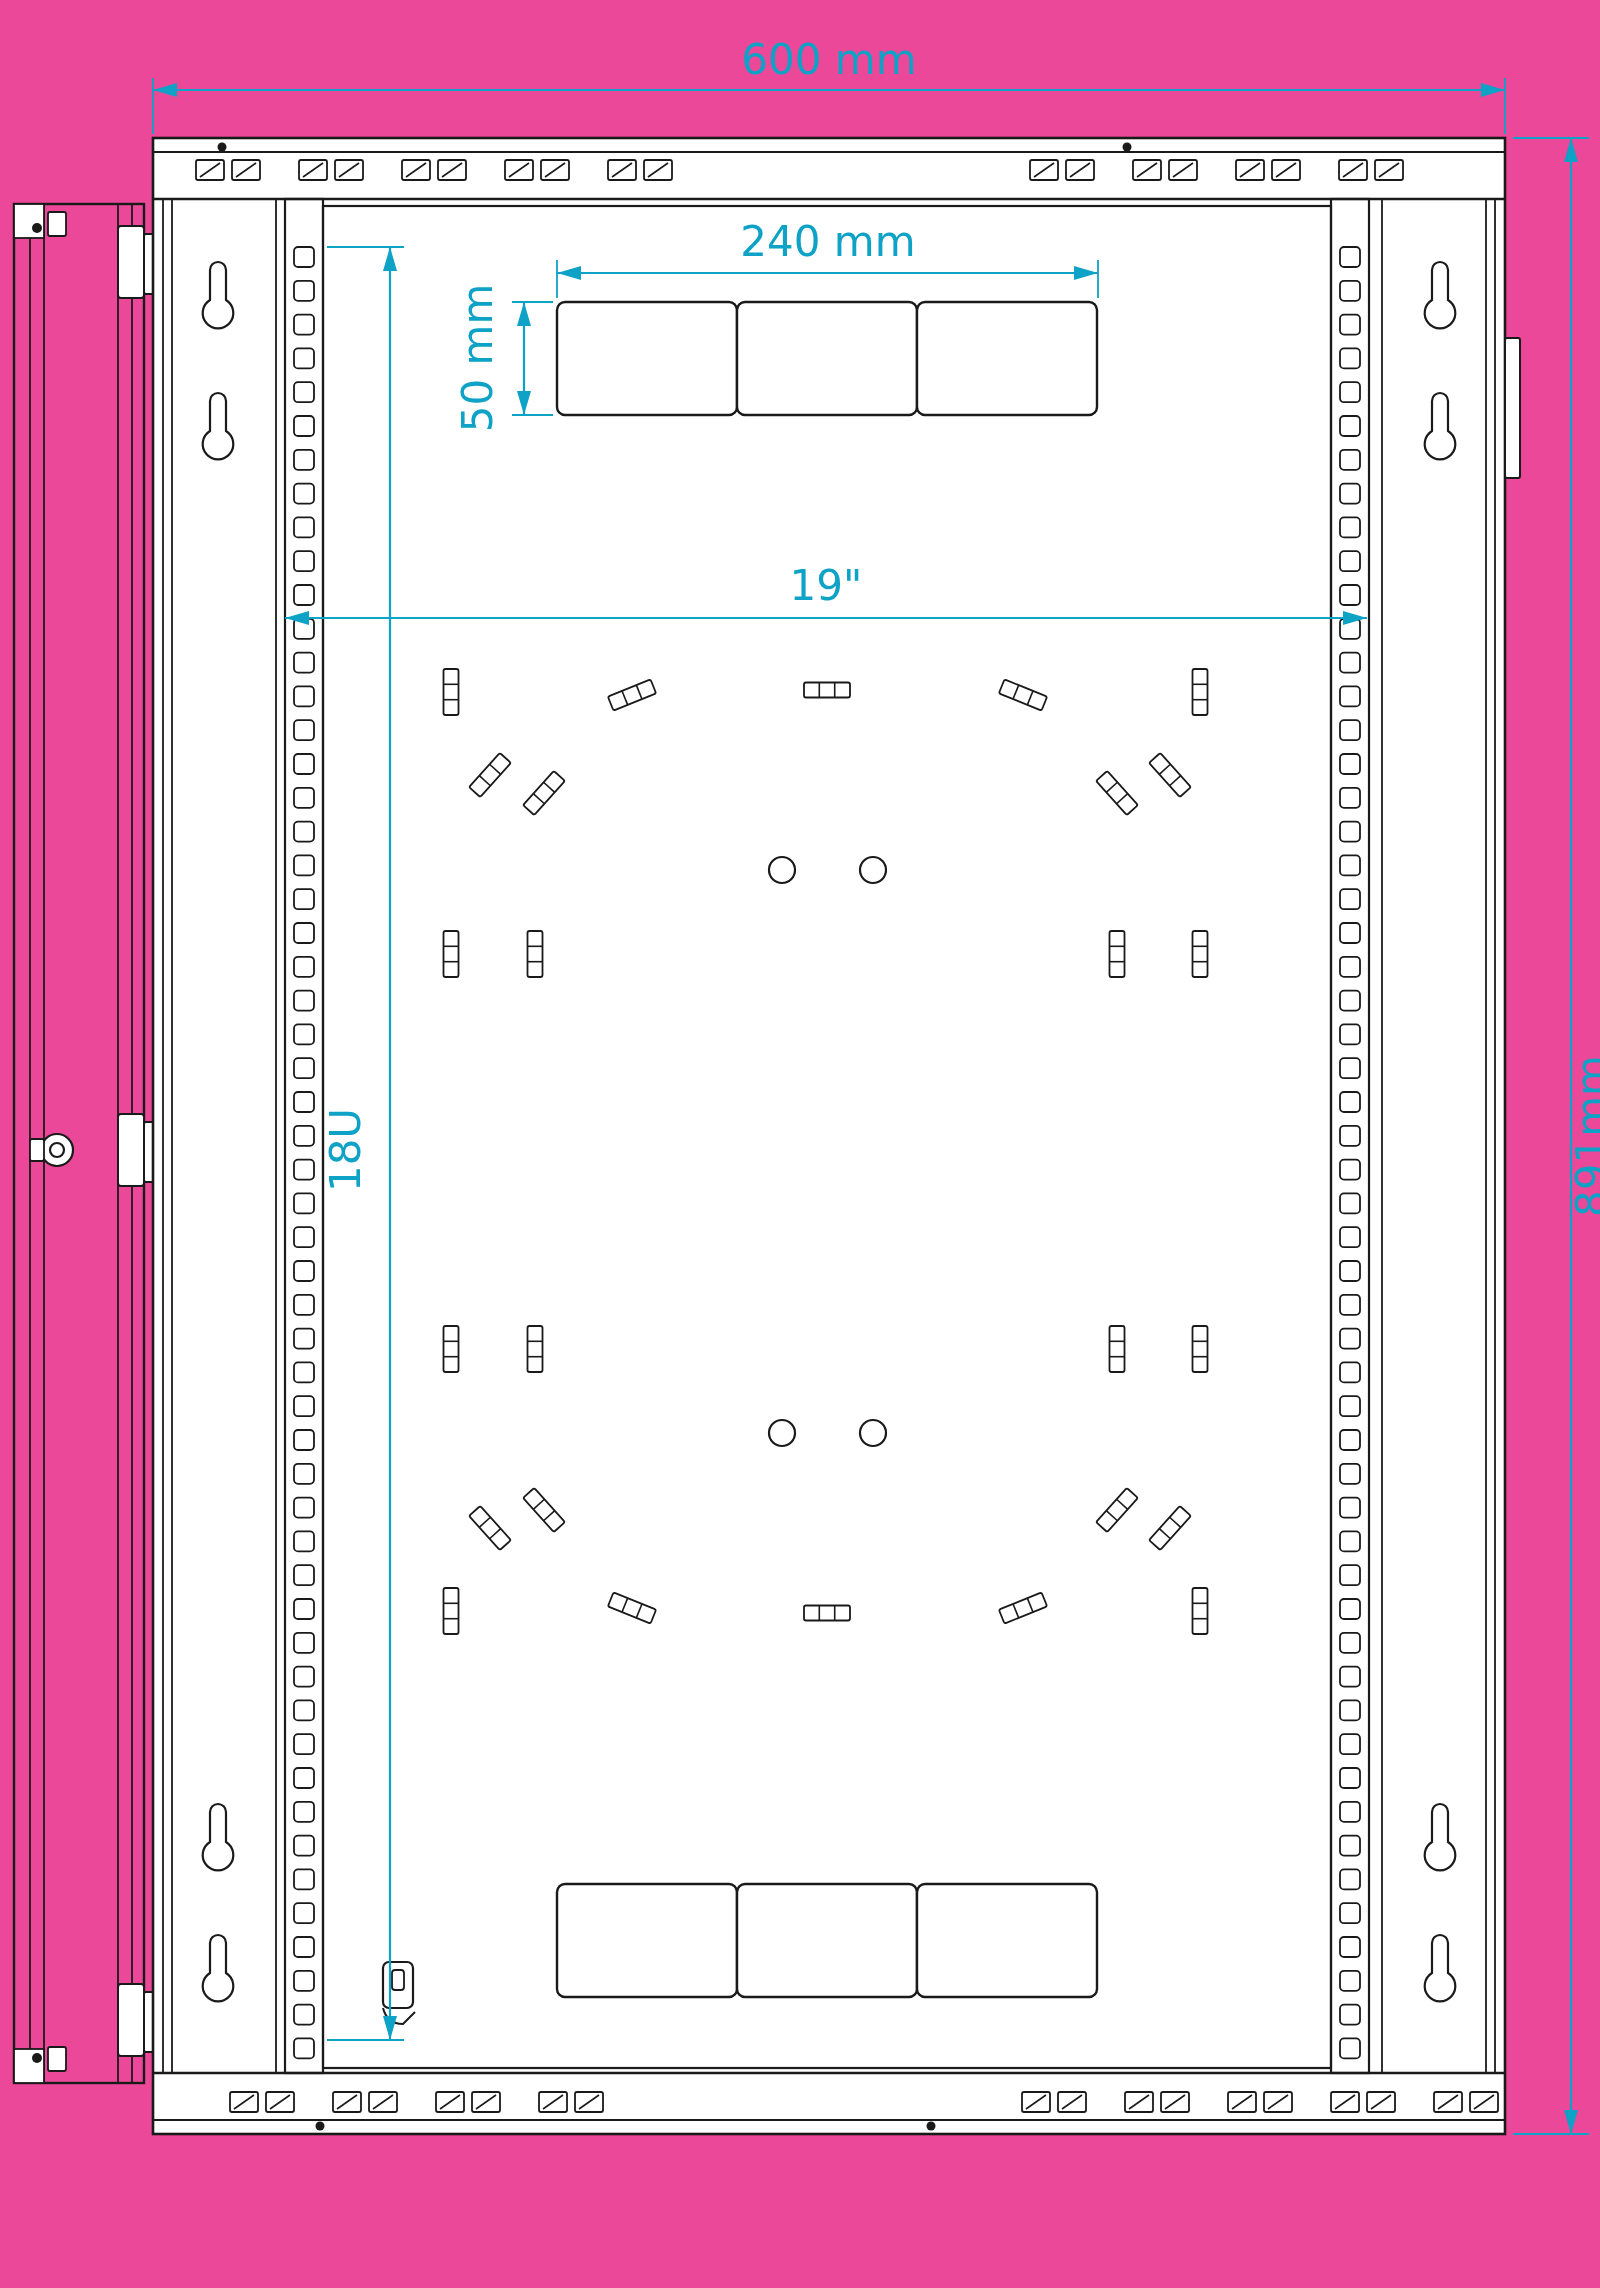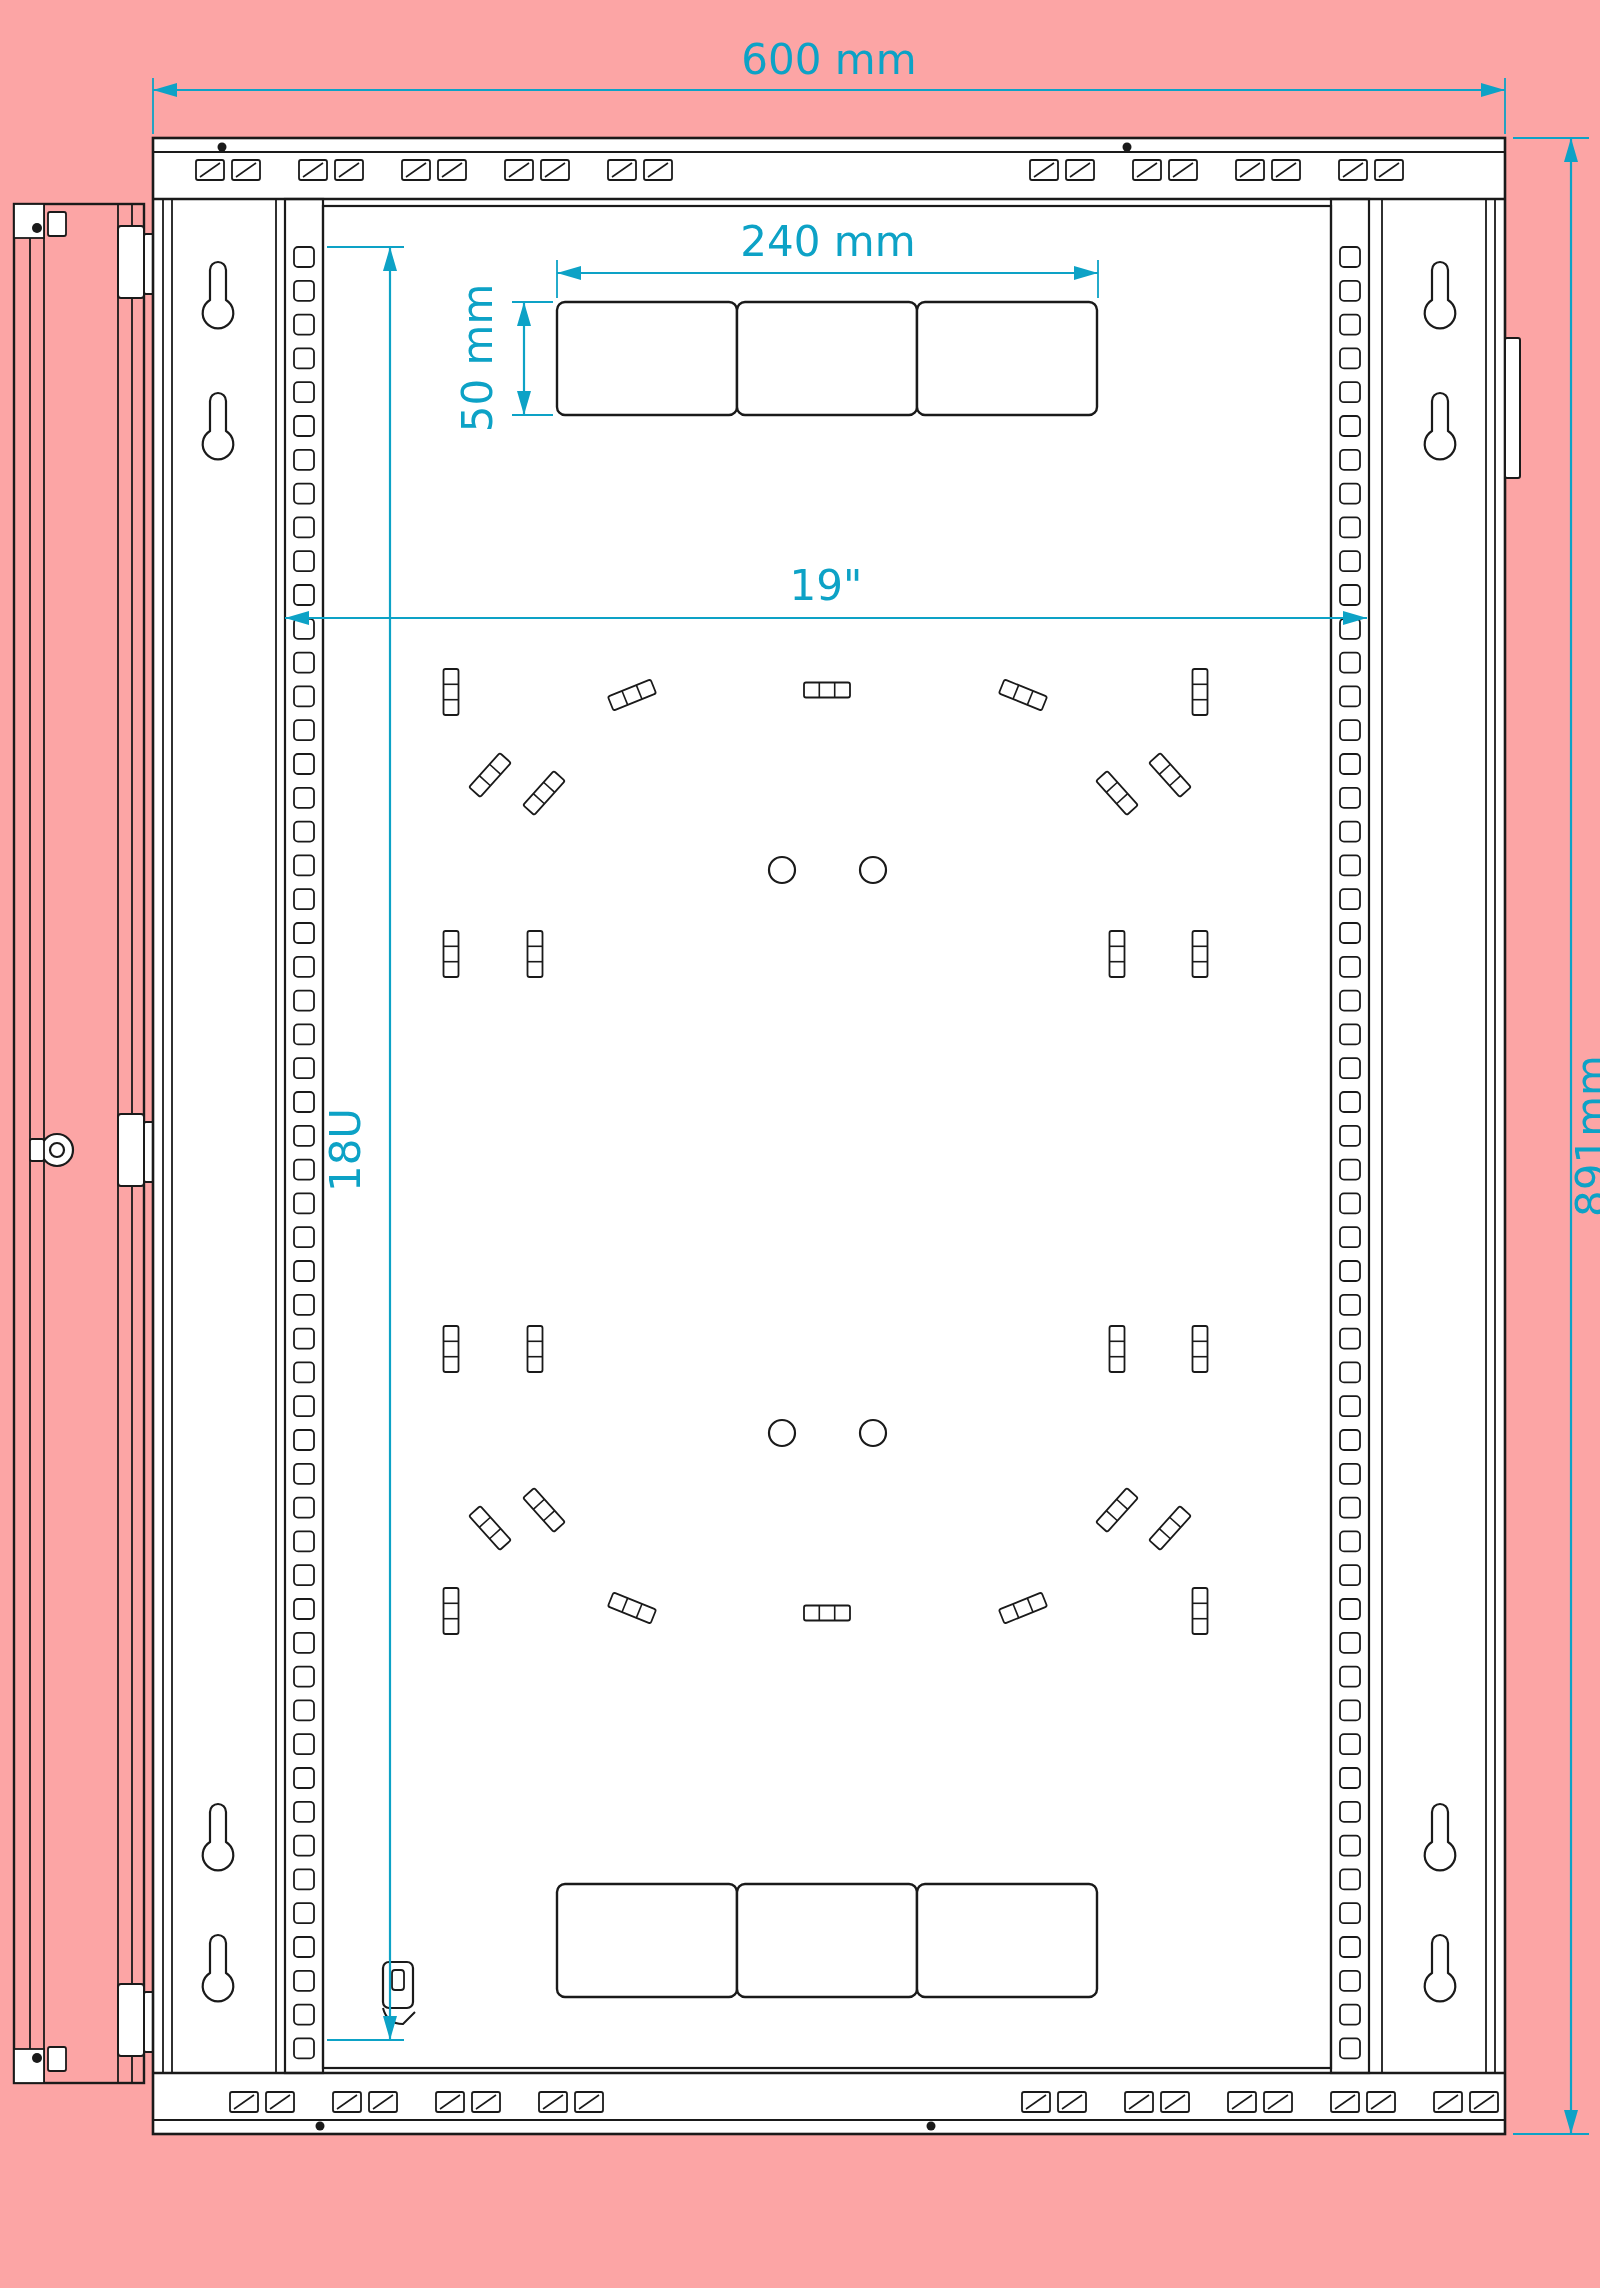--- a/index.html
+++ b/index.html
@@ -1,17 +1,17 @@
 <!DOCTYPE html>
 <html><head>
 <meta charset="utf-8">
 <style>
   html,body { margin:0; padding:0; background:#ffffff; }
   .stage {
-    width:1600px; height:2288px; background:#fca5a5;
+    width:1600px; height:2288px; background:#ec4899;
     position:relative; overflow:hidden;
     font-family:"DejaVu Sans", sans-serif;
   }
   svg { display:block; }
   text.dim {
     font-family:"DejaVu Sans", sans-serif;
     font-size:42px;
     fill:var(--dimcol,#0da2c6);
   }
 </style>

